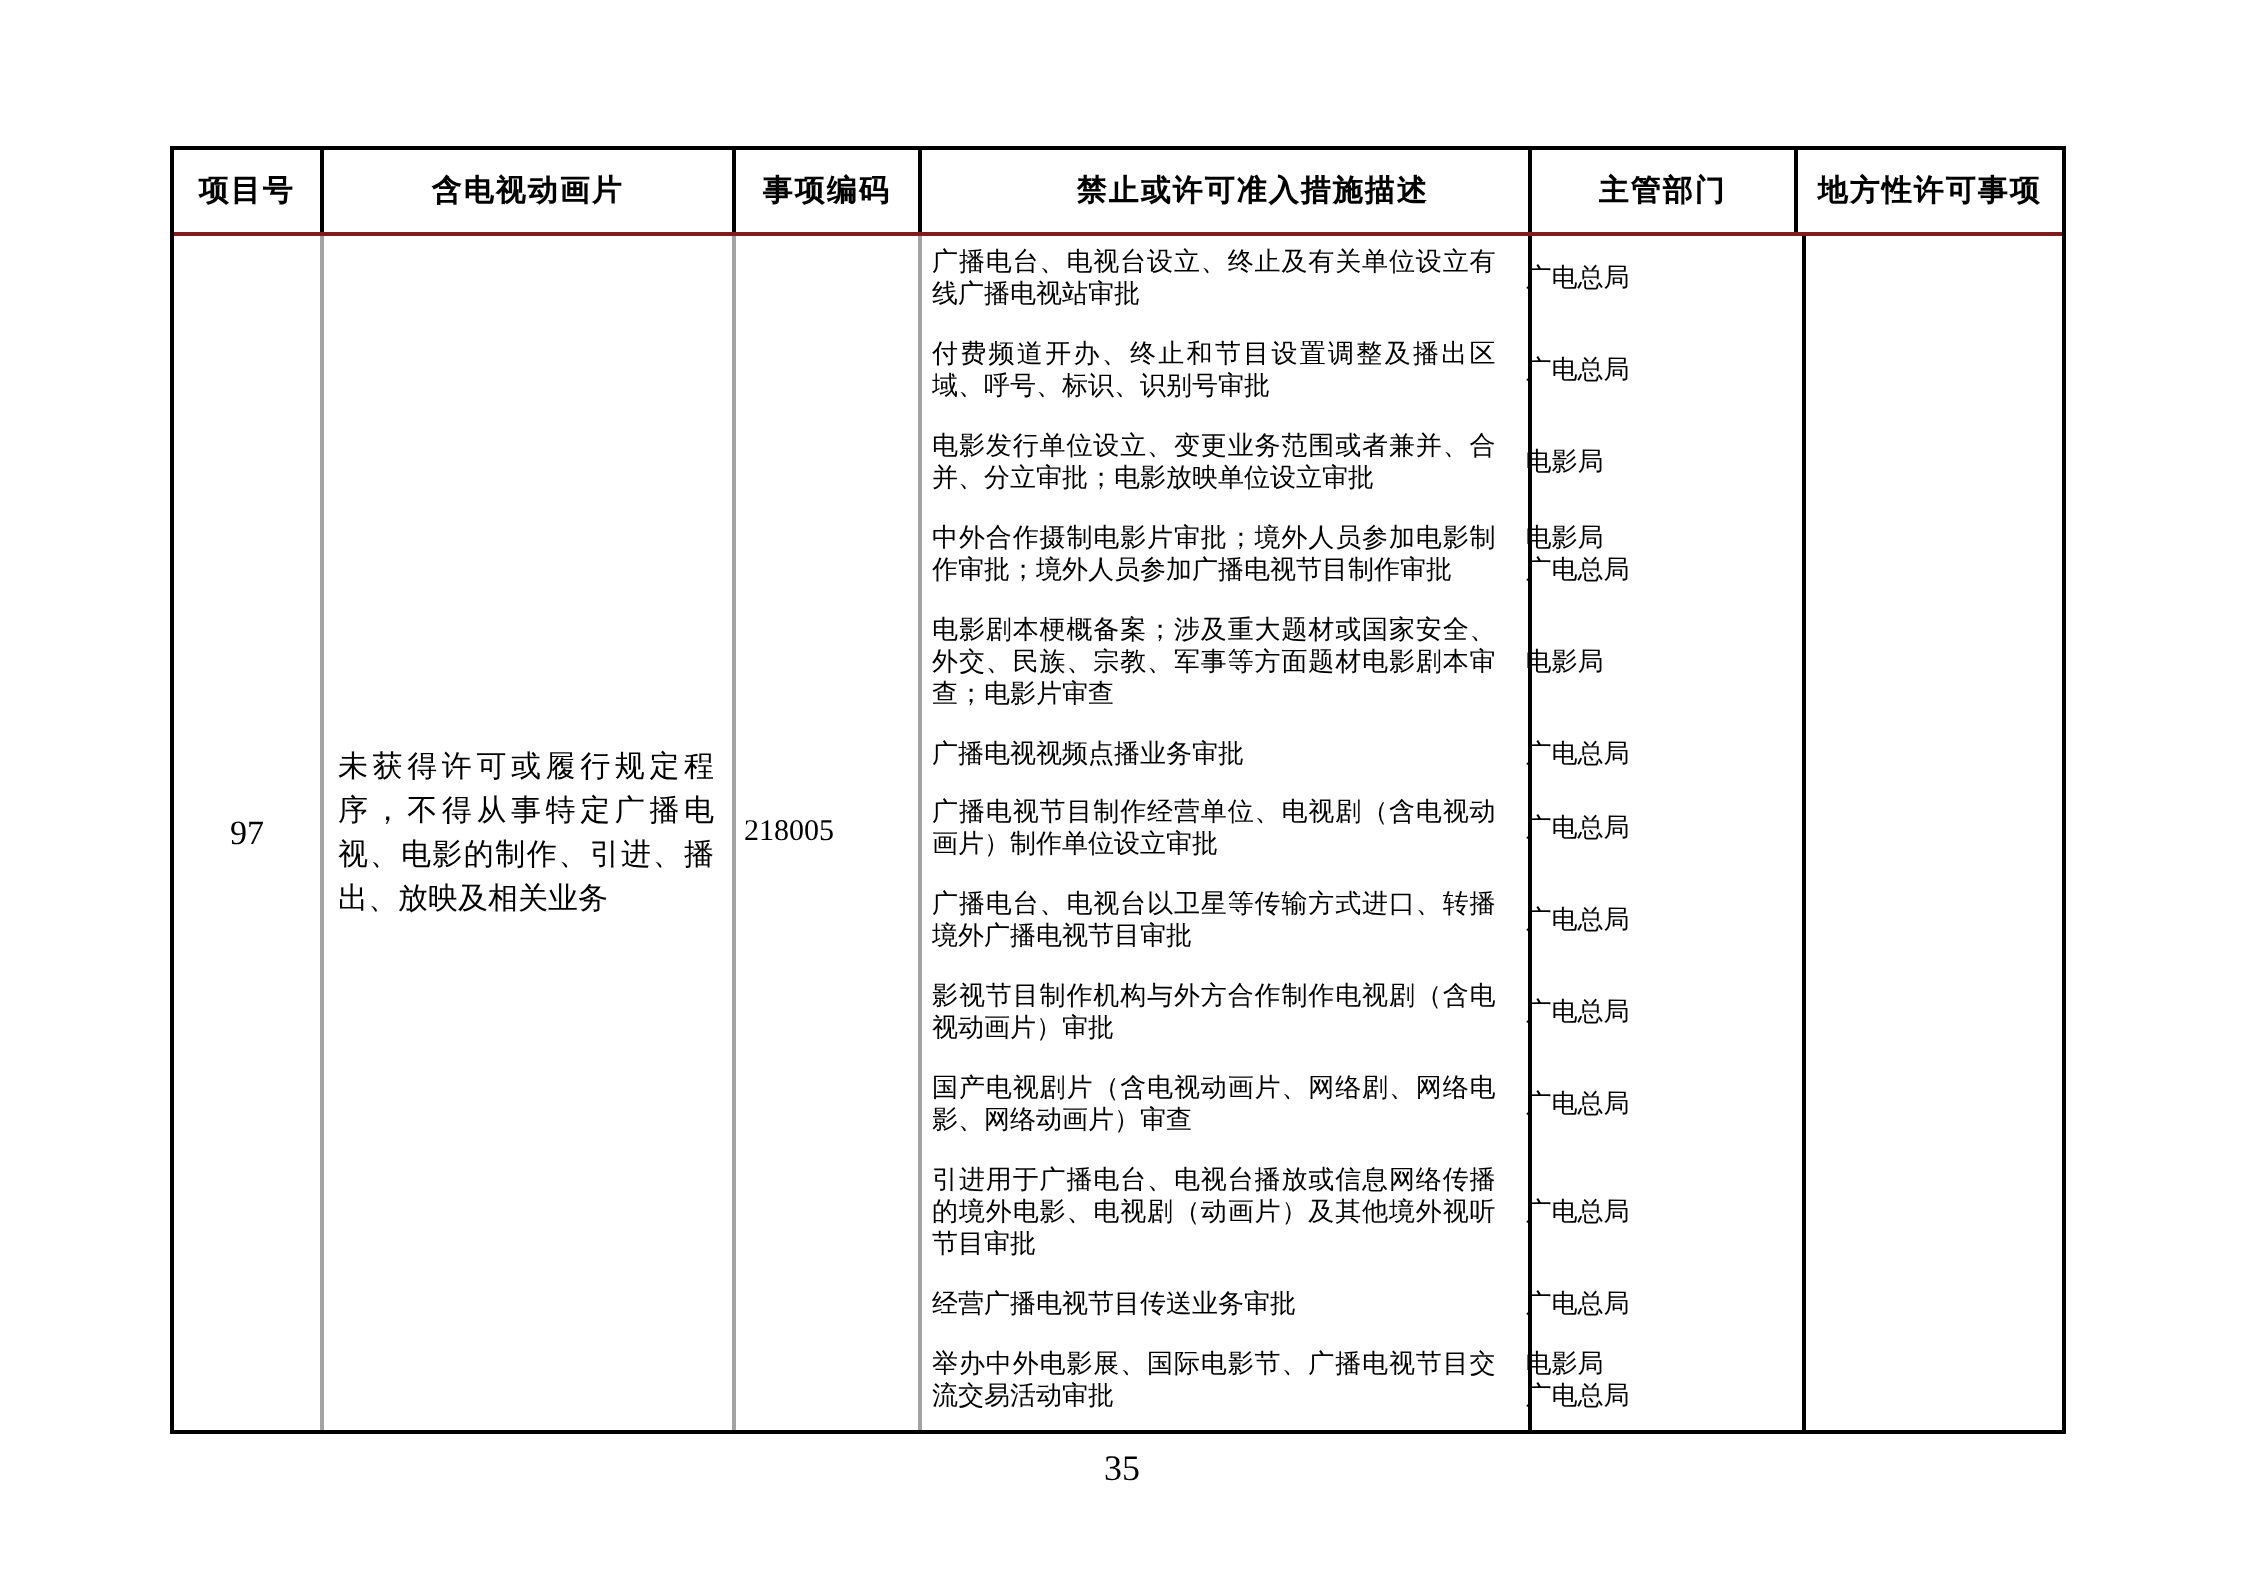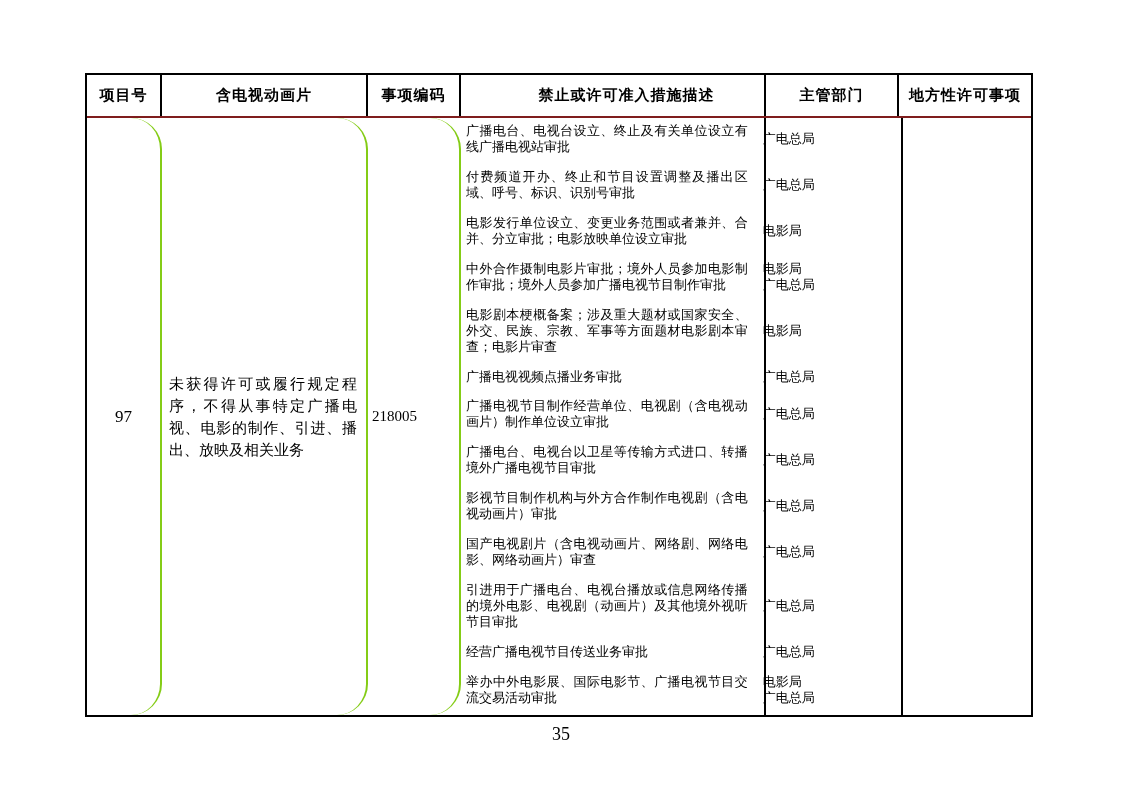--- a/index.html
+++ b/index.html
@@ -47,22 +47,21 @@
   .w4h { width: 305px; padding-left: 28px; }
   .w5h { width: 133px; }
   .w6 { flex: 1; }
   
   .tbody {
     flex: 1;
     display: flex;
     min-height: 0;
   }
   .bcell {
-    border-right: 2px solid #84cc16;
-    border-radius: 31px;
+    border-right: 2px solid #a3a3a3;
   }
   .cell-itemno {
     width: 75px;
     display: flex;
     align-items: center;
     justify-content: center;
     font-size: 17px;
   }
   .cell-matter {
     width: 206px;

